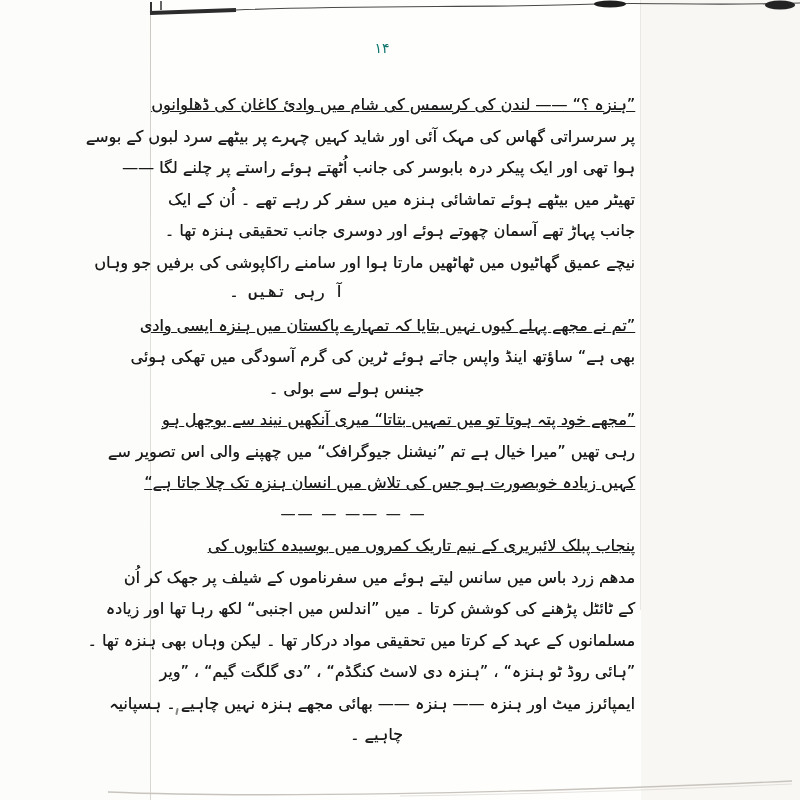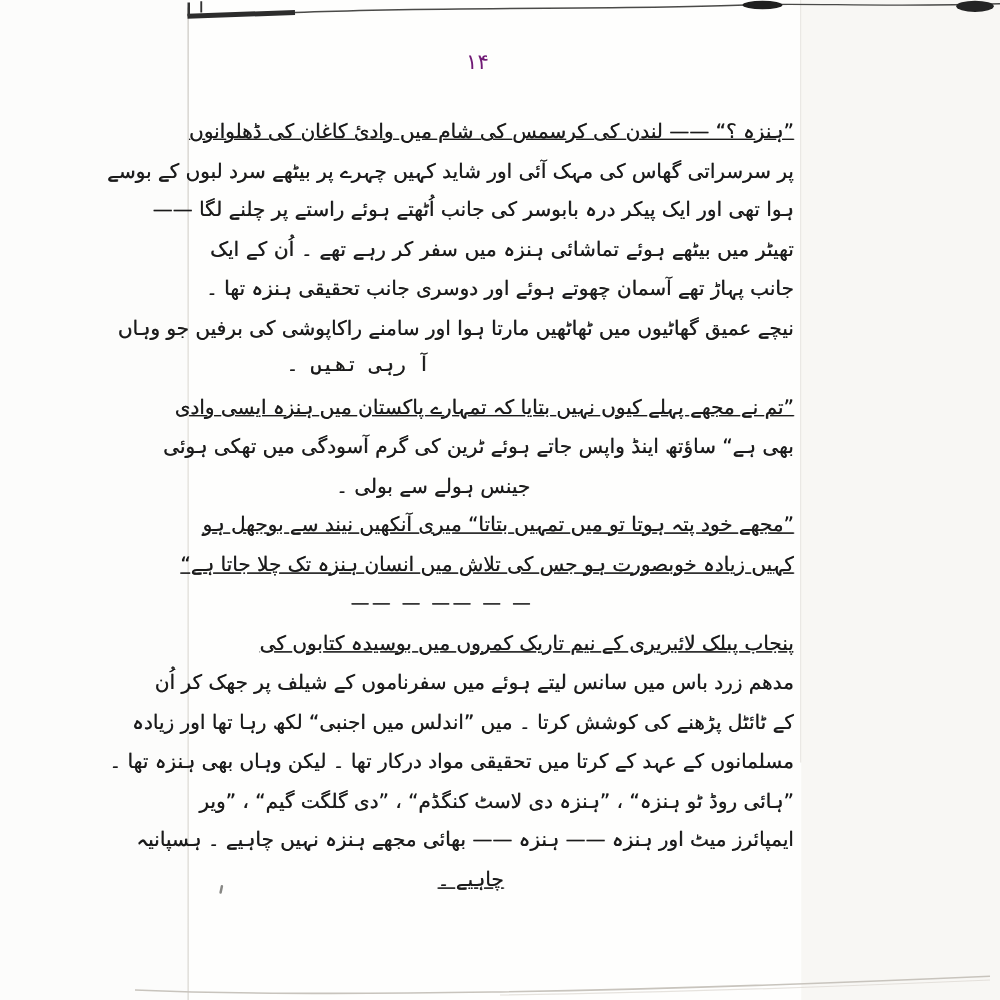--- a/index.html
+++ b/index.html
@@ -11,35 +11,35 @@
   .strip-left{position:absolute;left:0;top:0;width:150px;height:800px;background:#fcfcfb;}
   .page-surface{position:absolute;left:150px;top:0;width:491px;height:800px;background:#fefefd;}
   .strip-right{position:absolute;left:641px;top:0;width:159px;height:800px;background:#f8f7f4;}
   .fold-line{position:absolute;left:150px;top:6px;width:1px;height:794px;
     background:linear-gradient(#b9b5ae,#d8d5ce 40%,#cdcac3);opacity:.75;}
   .edge-right{position:absolute;left:640px;top:0;width:1px;height:610px;background:#e1ded9;opacity:.7;}
   .scan-top{position:absolute;left:140px;top:0;width:660px;height:22px;}
   .scan-bottom{position:absolute;left:100px;top:772px;width:700px;height:28px;}
   .page-num{
     position:absolute;left:352px;top:40px;width:60px;text-align:center;
-    font-size:17px;color:#701a75;direction:rtl;
+    font-size:14px;color:#0f766e;direction:rtl;
   }
   .text-block{
     position:absolute;left:168px;top:89px;width:467px;
     direction:rtl;color:#1a1a1a;
     font-size:16px;
     text-shadow:0.3px 0 0 rgba(20,20,20,.75);
   }
   .line{height:31.5px;line-height:31.5px;}
   .line.j{text-align:justify;text-align-last:justify;text-justify:inter-word;white-space:nowrap;}
   .line.r{text-align:right;white-space:nowrap;text-decoration:underline;}
   .line.c{text-align:center;white-space:nowrap;}
   .shift-a{transform:translateX(-115px);font-family:Liberation Mono, monospace;}
   .shift-b{transform:translateX(-55px);}
-  .shift-c{transform:translateX(-25px);text-decoration:underline;}
+  .shift-c{transform:translateX(-25px);}
   .sep-row{height:31.5px;line-height:31.5px;text-align:center;transform:translateX(-48px);
     letter-spacing:2px;color:#262626;font-size:15px;}
   .speck{position:absolute;left:176px;top:708px;width:2px;height:7px;background:#6a6a66;
     transform:rotate(12deg);border-radius:1px;opacity:.8;}
 </style>
 </head>
 <body>
 
 <div class="strip-left"></div>
 <div class="page-surface"></div>
@@ -71,20 +71,21 @@
   </div>
 
   <div>
     <div class="line r">”تم نے مجھے پہلے کیوں نہیں بتایا کہ تمہارے پاکستان میں ہنزہ ایسی وادی</div>
     <div class="line j">بھی ہے“ ساؤتھ اینڈ واپس جاتے ہوئے ٹرین کی گرم آسودگی میں تھکی ہوئی</div>
     <div class="line c shift-b">جینس ہولے سے بولی ۔</div>
   </div>
 
   <div>
     <div class="line r">”مجھے خود پتہ ہوتا تو میں تمہیں بتاتا“ میری آنکھیں نیند سے بوجھل ہو</div>
+    <div class="line j">رہی تھیں ”میرا خیال ہے تم ”نیشنل جیوگرافک“ میں چھپنے والی اس تصویر سے</div>
     <div class="line r">کہیں زیادہ خوبصورت ہو جس کی تلاش میں انسان ہنزہ تک چلا جاتا ہے“</div>
   </div>
 
   <div class="sep-row">— — —— — ——</div>
 
   <div>
     <div class="line r">پنجاب پبلک لائبریری کے نیم تاریک کمروں میں بوسیدہ کتابوں کی</div>
     <div class="line j">مدھم زرد باس میں سانس لیتے ہوئے میں سفرناموں کے شیلف پر جھک کر اُن</div>
     <div class="line j">کے ٹائٹل پڑھنے کی کوشش کرتا ۔ میں ”اندلس میں اجنبی“ لکھ رہا تھا اور زیادہ</div>
     <div class="line j">مسلمانوں کے عہد کے کرتا میں تحقیقی مواد درکار تھا ۔ لیکن وہاں بھی ہنزہ تھا ۔</div>

